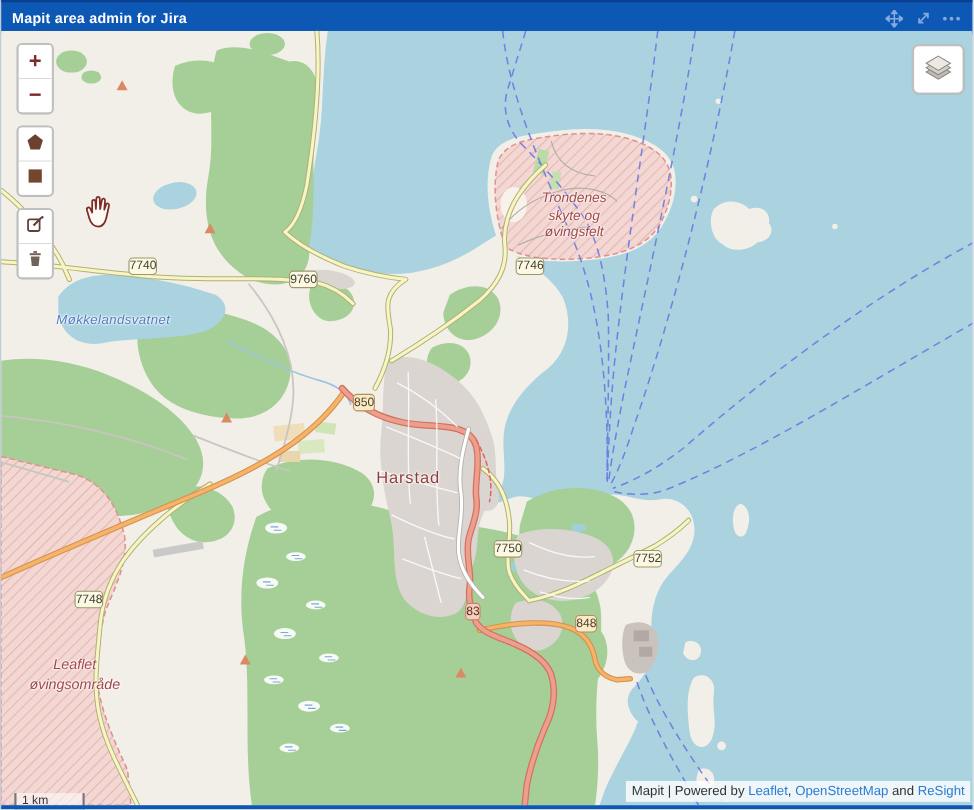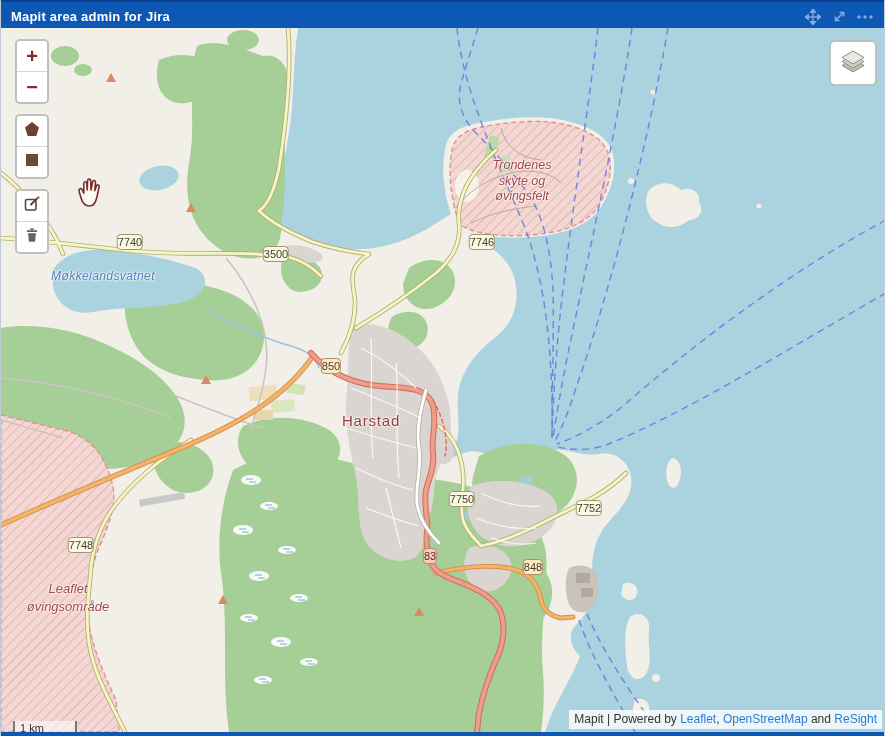--- a/index.html
+++ b/index.html
@@ -29,21 +29,21 @@
   .scale-line{background:rgba(255,255,255,.55);padding:1px 4px 1px 5px;box-sizing:border-box;
               white-space:nowrap;line-height:12px;}
   .scale-km{width:64px;border:2px solid #777;border-top:none;}
   .scale-ft{width:57px;border:2px solid #777;border-bottom:none;margin-top:12px;}
   
   .attrib{position:absolute;right:2px;top:710px;height:19px;line-height:19px;background:rgba(255,255,255,.8);
           padding:0 5px;font-size:12px;color:#333;}
   .attrib a{color:#2b7cd3;text-decoration:none;cursor:pointer;}
   
   .maplabel{position:absolute;transform:translate(-50%,-50%);text-align:center;pointer-events:none;
-            text-shadow:0 0 2px #fff,0 0 2px #fff,0 0 3px #fff;white-space:nowrap;}
+            text-shadow:0 0 2px #fff,0 0 2px #fff,0 0 3px #fff;white-space:nowrap;margin-top:15px;}
   .lbl-city{font-size:15px;color:#933d3a;letter-spacing:.8px;}
   .lbl-mil{font-size:12.5px;font-style:italic;color:#a34747;line-height:1.25;}
   .lbl-mil2{font-size:13px;font-style:italic;color:#a34747;line-height:1.35;}
   .lbl-water{font-size:12px;font-style:italic;color:#4f7cc2;letter-spacing:.4px;}
   
   .shield{position:absolute;transform:translate(-50%,-50%);font-size:11px;color:#41412f;
           padding:1px 0;border-radius:4px;white-space:nowrap;pointer-events:none;}
   .sh-cream{background:#fcf8e4;border:1.5px solid #99996b;}
   .sh-tan{background:#fbeac6;border:1.5px solid #b0905c;color:#4e3e29;}
   .sh-salmon{background:#f8cdbd;border:1.5px solid #c8836e;color:#533026;}
@@ -307,21 +307,21 @@
     <span style="display:block">Trondenes</span>
     <span style="display:block">skyte og</span>
     <span style="display:block">øvingsfelt</span>
   </div>
   <div class="maplabel lbl-mil2" style="left:67px;top:598px;">
     <span style="display:block">Leaflet</span>
     <span style="display:block">øvingsområde</span>
   </div>
 
   <div class="shield sh-cream" style="left:129px;top:242px;">7740</div>
-  <div class="shield sh-cream" style="left:275px;top:254px;">3500</div>
+  <div class="shield sh-cream" style="left:275px;top:254px;">9760</div>
   <div class="shield sh-cream" style="left:481px;top:242px;">7746</div>
   <div class="shield sh-tan" style="left:330px;top:366px;">850</div>
   <div class="shield sh-cream" style="left:461px;top:499px;">7750</div>
   <div class="shield sh-cream" style="left:588px;top:508px;">7752</div>
   <div class="shield sh-cream" style="left:80px;top:545px;">7748</div>
   <div class="shield sh-salmon" style="left:429px;top:556px;">83</div>
   <div class="shield sh-tan" style="left:532px;top:567px;">848</div>
 
   <div class="ctl-group" style="left:14px;top:39px;">
     <div class="ctl-btn">

